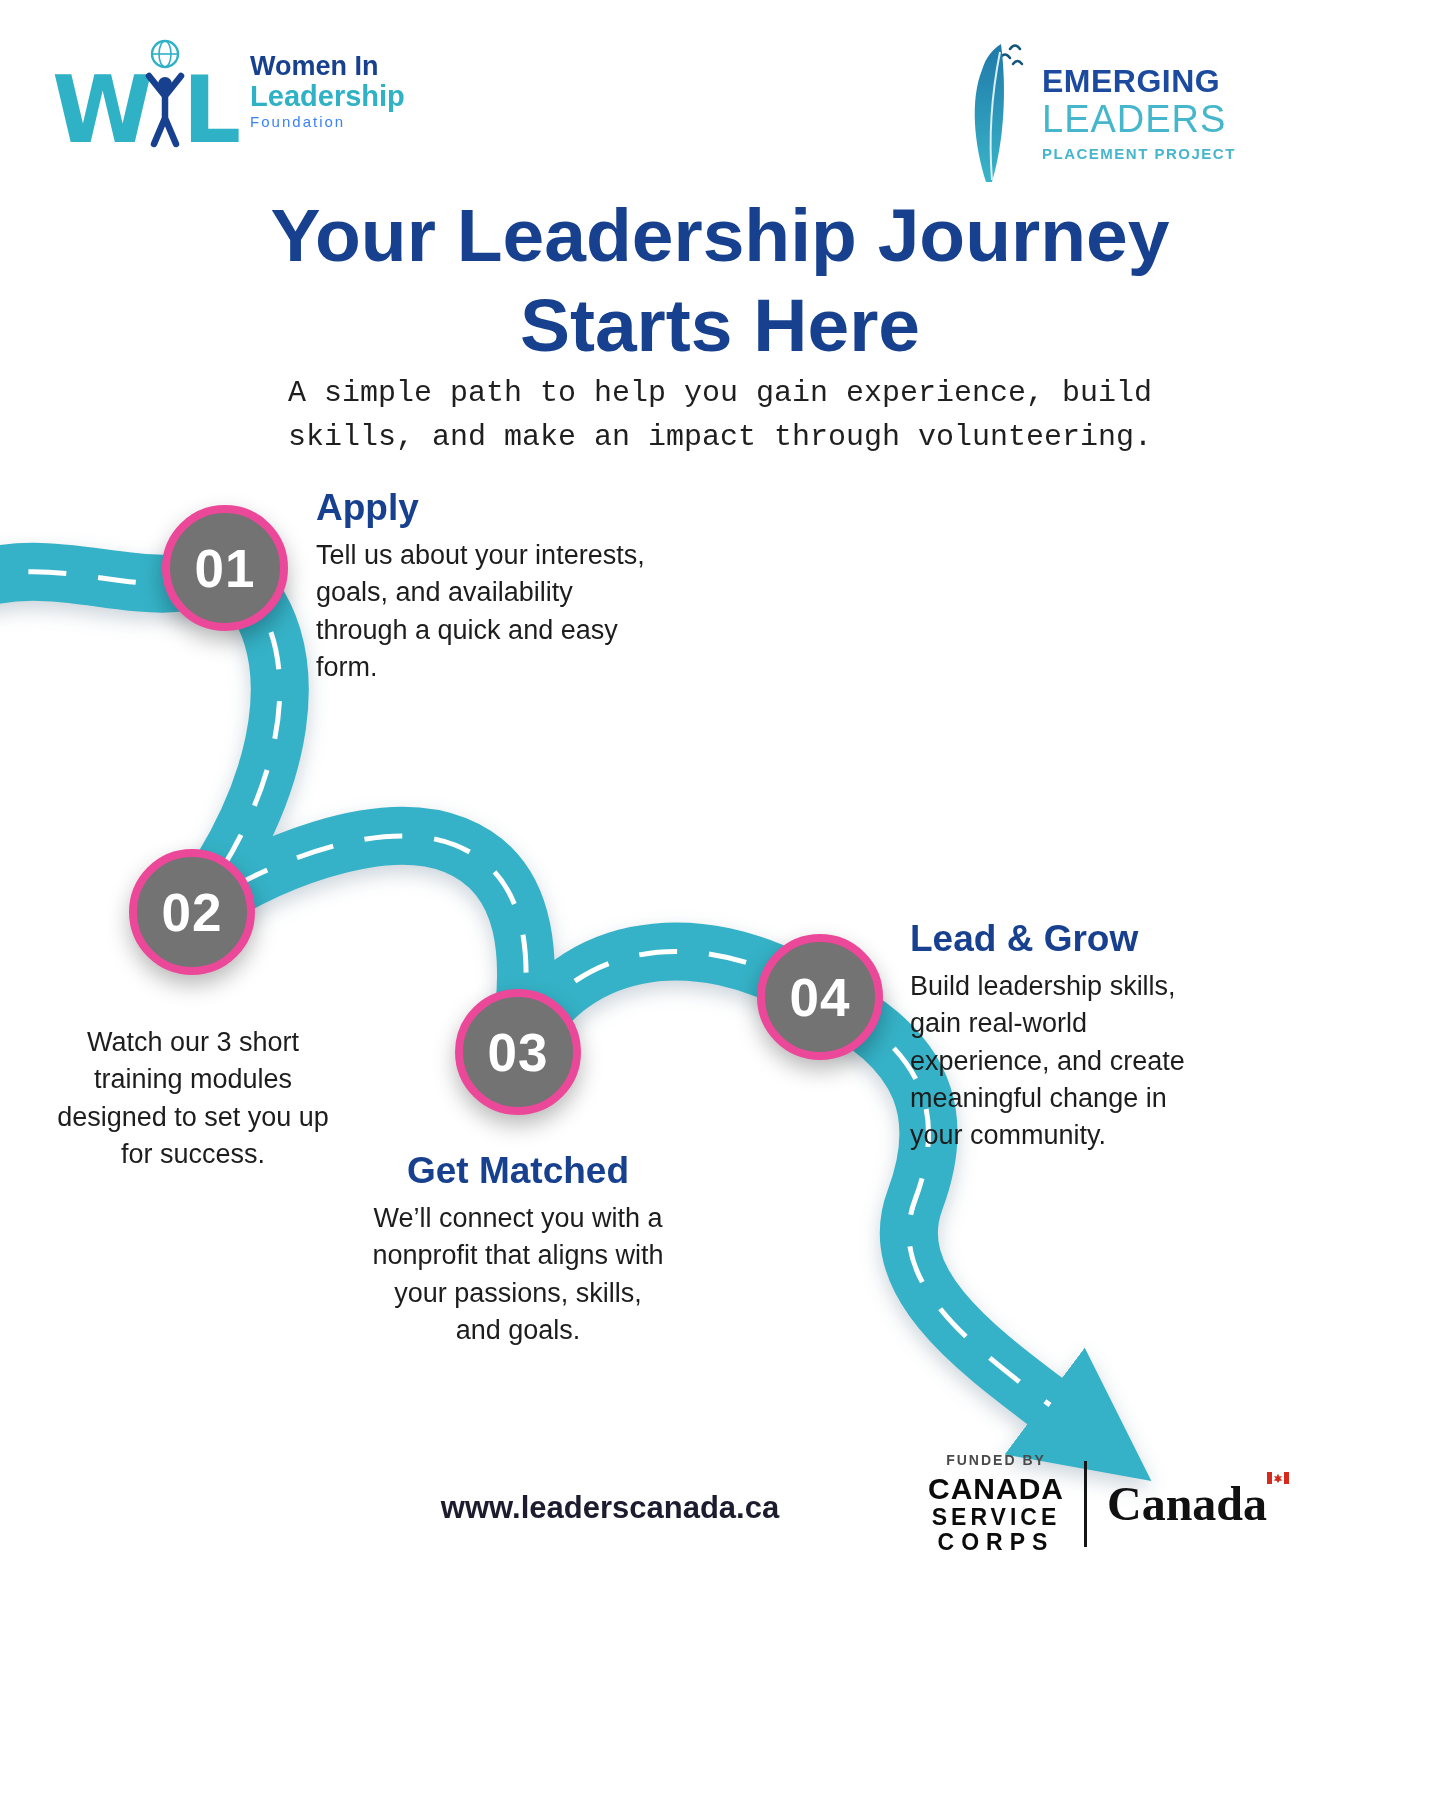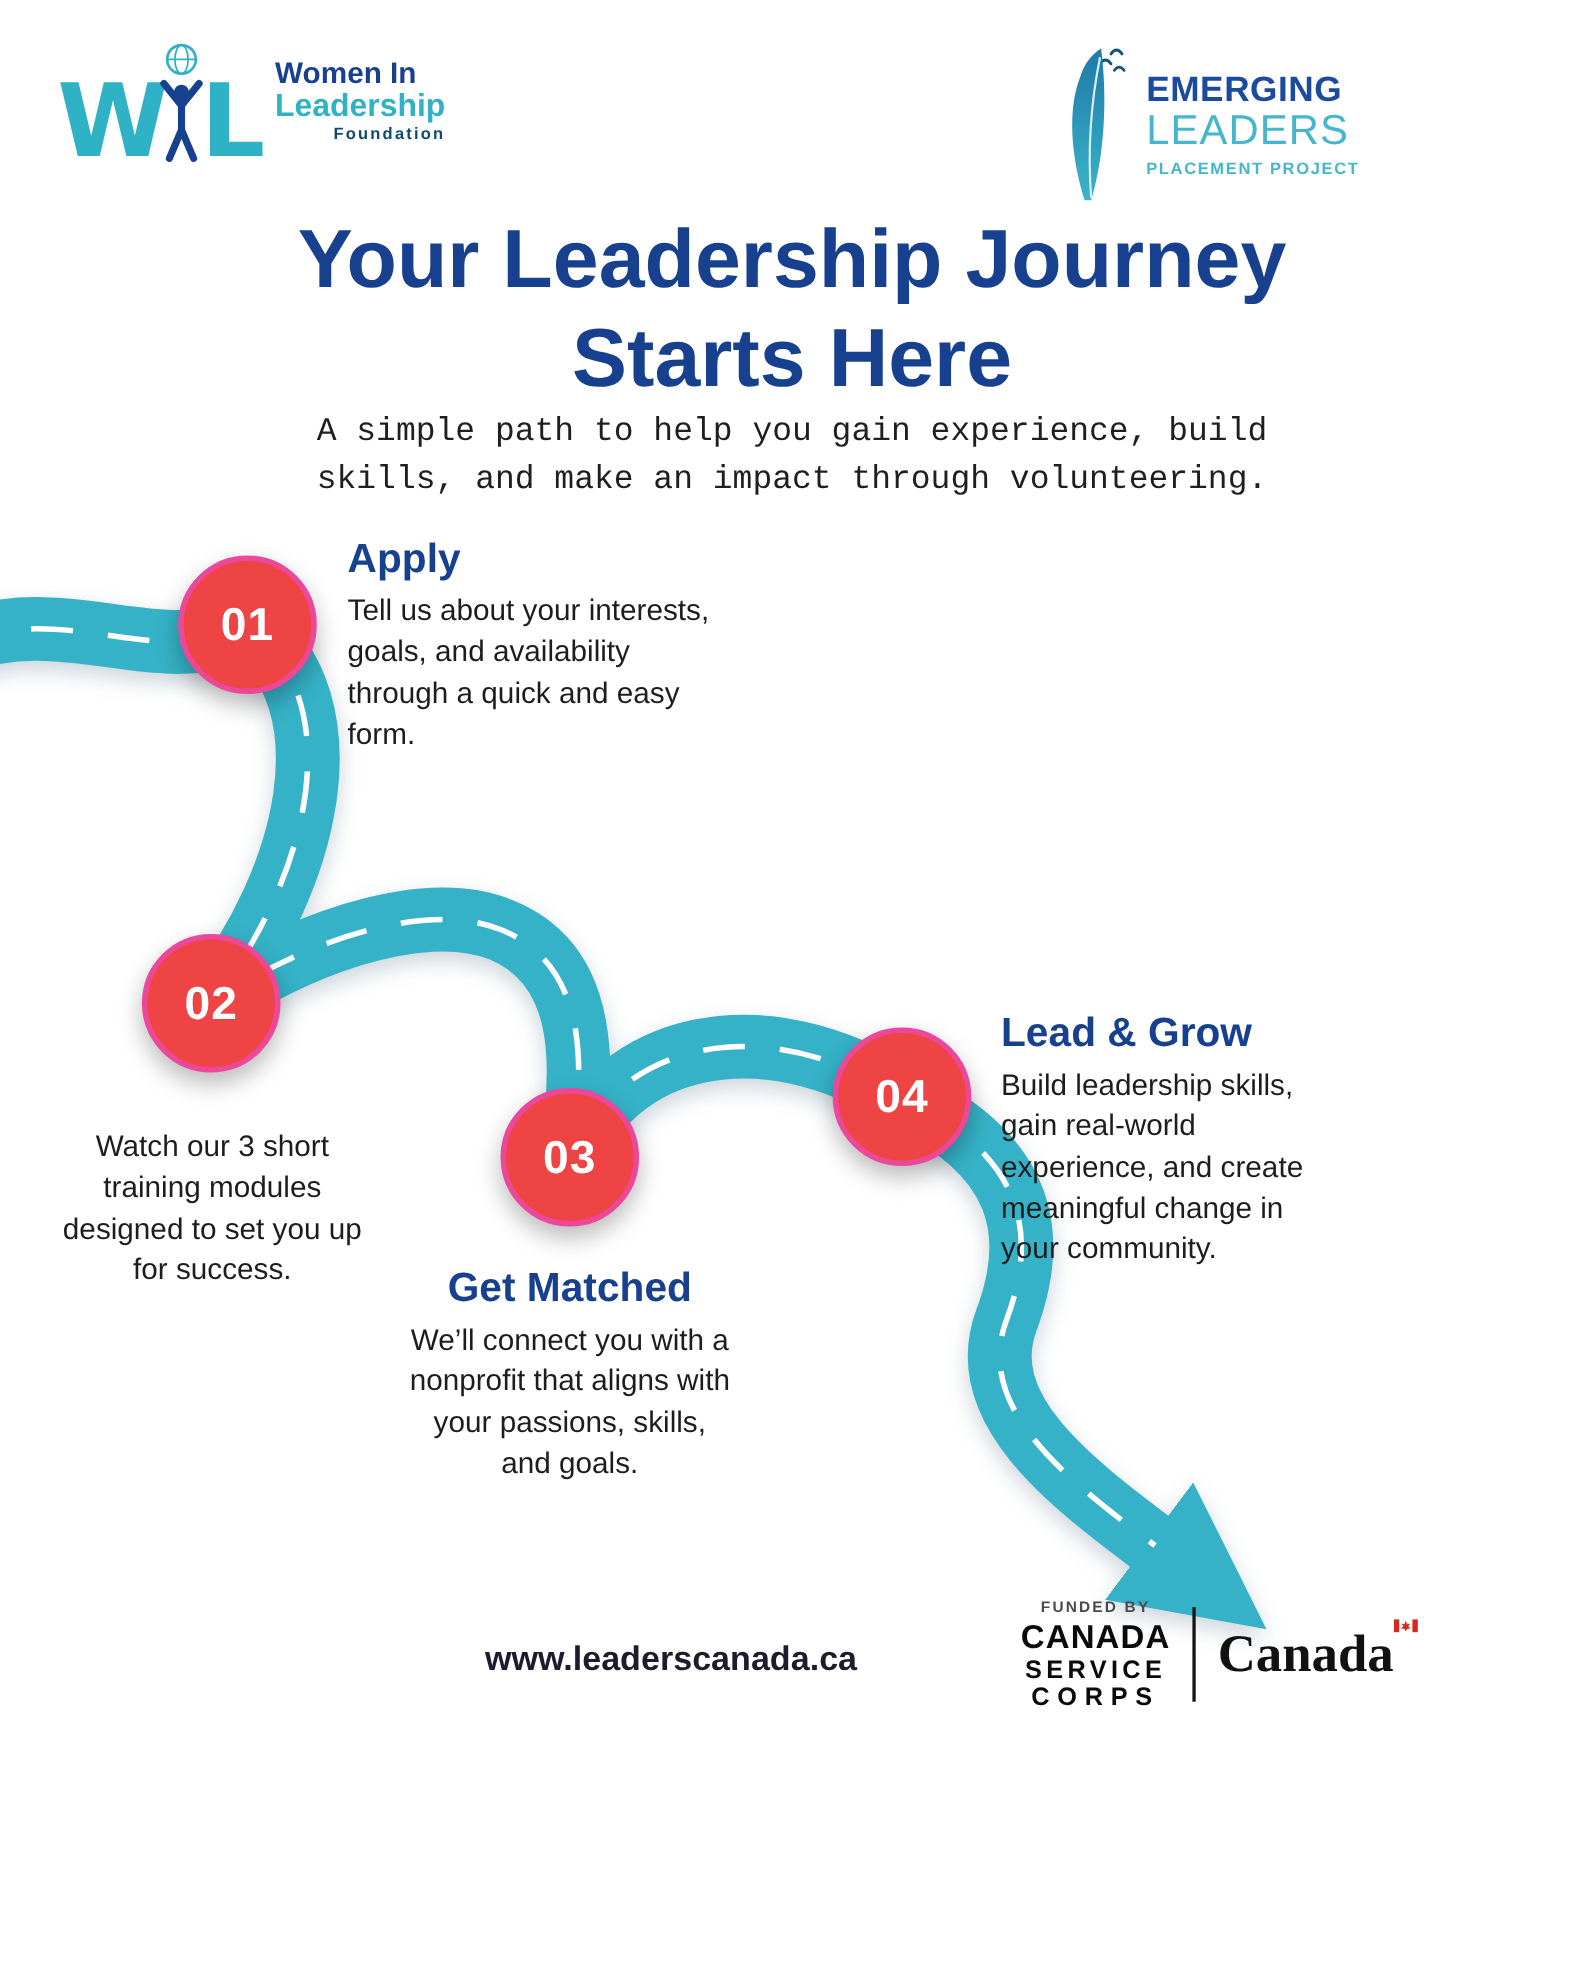--- a/index.html
+++ b/index.html
@@ -23,21 +23,21 @@
   .wil-logo { position:absolute; left:52px; top:38px; display:flex; align-items:center; gap:14px; z-index:4; }
   .wil-mark { display:flex; align-items:flex-end; }
   .wil-letter {
     font-family:"DejaVu Sans", sans-serif; font-size:92px; font-weight:700;
     color:#2fb1c6; line-height:0.95; letter-spacing:-5px;
   }
   .wil-person { margin:0 -6px; }
   .wil-text { padding-bottom:10px; }
   .wil-line1 { color:#17418e; font-weight:700; font-size:27px; line-height:1.05; }
   .wil-line2 { color:#2fb1c6; font-weight:700; font-size:29px; line-height:1.1; }
-  .wil-line3 { color:#0c4a6e; font-weight:700; font-size:15px; letter-spacing:2px; text-align:right; }
+  .wil-line3 { color:#3b82f6; font-weight:400; font-size:15px; letter-spacing:2px; }
 
   .elpp-logo { position:absolute; left:960px; top:42px; display:flex; align-items:center; gap:16px; z-index:4; }
   .elpp-line1 { color:#1b4a9e; font-weight:700; font-size:32px; letter-spacing:0.5px; line-height:1.1; }
   .elpp-line2 { color:#45b6cc; font-weight:400; font-size:38px; letter-spacing:1px; line-height:1.1; }
   .elpp-line3 { color:#45b6cc; font-weight:700; font-size:15px; letter-spacing:1.5px; margin-top:5px; }
 
   
   .title {
     position:absolute; top:190px; left:0; width:100%; margin:0; text-align:center;
     color:#17418e; font-size:75px; font-weight:700; line-height:1.2; z-index:4;
@@ -45,24 +45,24 @@
   .title-line { display:block; }
   .subtitle {
     position:absolute; top:372px; left:50%; transform:translateX(-50%);
     width:920px; margin:0; text-align:center; font-size:30px; color:#1f1f1f;
     line-height:1.45; z-index:4;font-family:Liberation Mono, monospace;
   }
 
   
   .step-circle {
     position:absolute; width:126px; height:126px; box-sizing:border-box;
-    background:#ef4444; border:5px solid #ec4899; border-radius:50%;
+    background:#737373; border:8px solid #ec4899; border-radius:50%;
     display:flex; align-items:center; justify-content:center; z-index:3;
     box-shadow:0 10px 22px rgba(0,0,0,.28);
-    color:#ffffff; font-size:42px; font-weight:700; letter-spacing:1px;
+    color:#ffffff; font-size:53px; font-weight:700; letter-spacing:1px;
   }
   .c1 { left:162px; top:505px; }
   .c2 { left:129px; top:849px; }
   .c3 { left:455px; top:989px; }
   .c4 { left:757px; top:934px; }
 
   
   .step-text { position:absolute; z-index:4; }
   .step-title { font-size:37px; font-weight:700; color:#17418e; }
   .step-desc { font-size:27px; color:#1d1d1d; line-height:1.38; margin-top:8px; }

